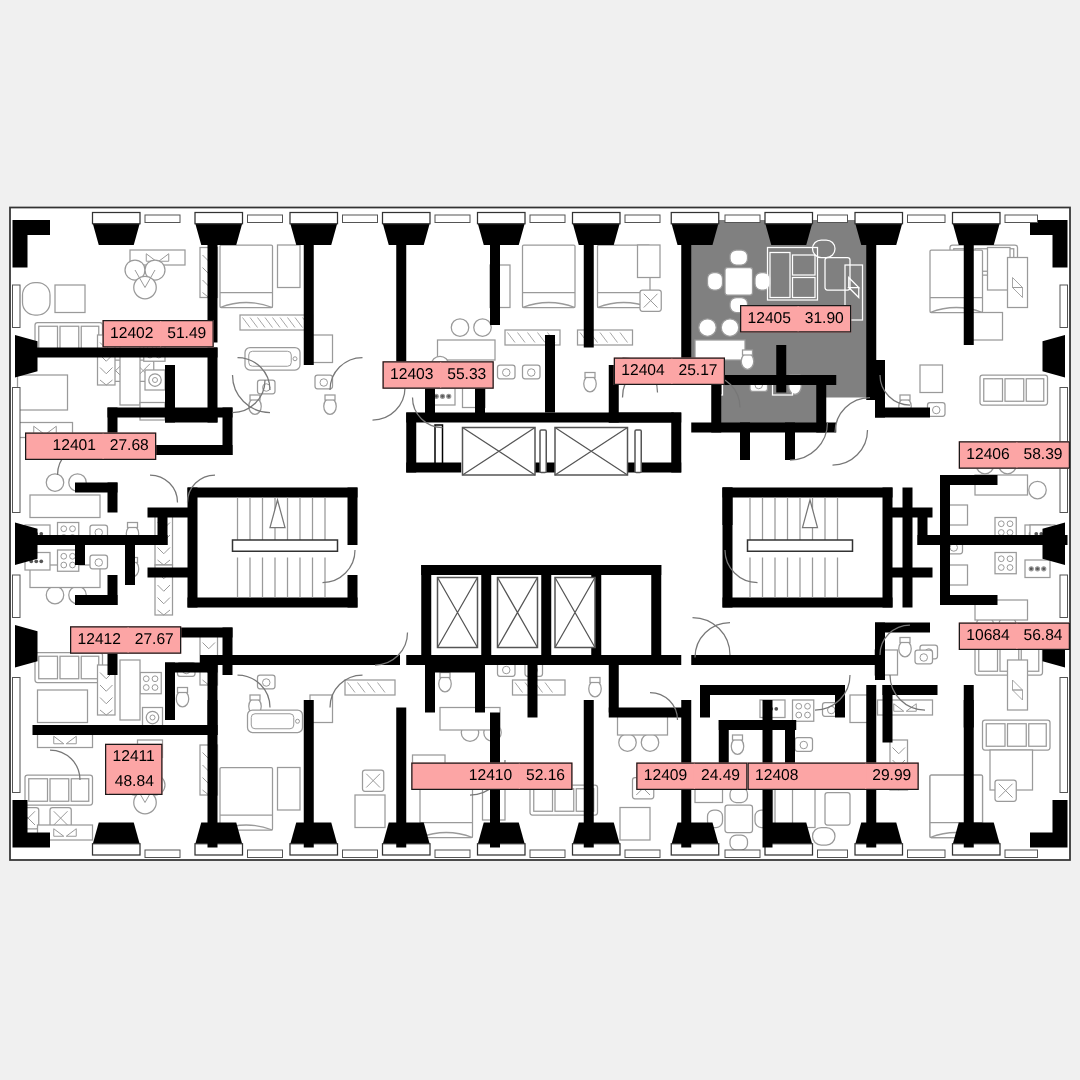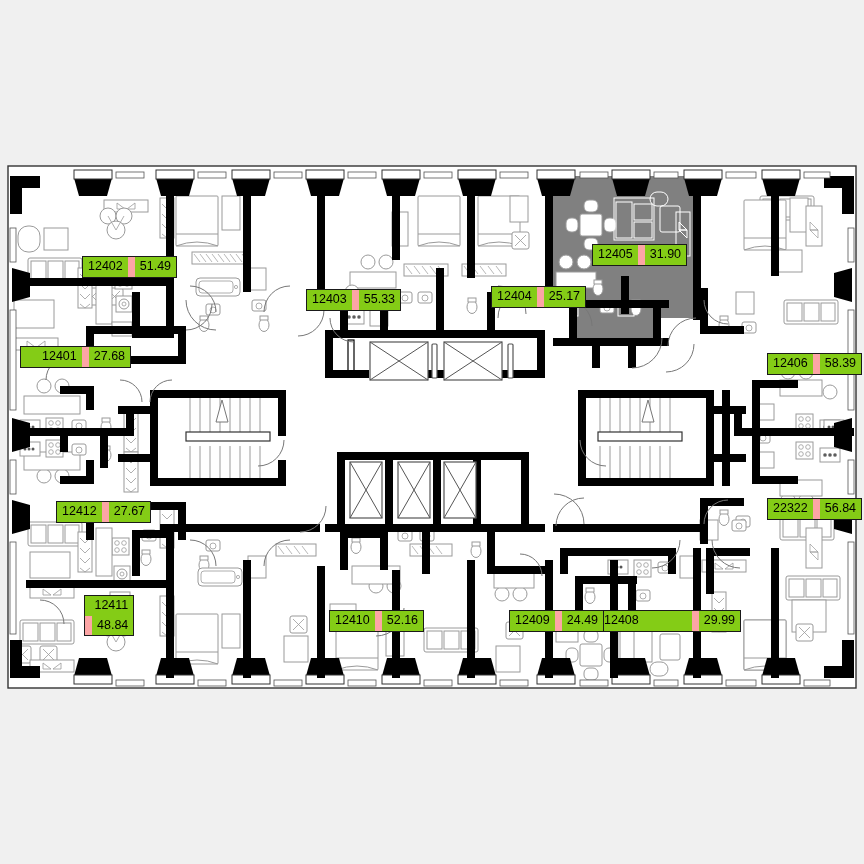--- a/index.html
+++ b/index.html
@@ -2,33 +2,33 @@
 <html><head>
 <meta charset="utf-8">
 <style>
   html,body{margin:0;padding:0;background:#f0f0f0;}
   body{width:864px;height:864px;overflow:hidden;font-family:"Liberation Sans",sans-serif;}
   #stage{position:relative;width:864px;height:864px;background:#f0f0f0;}
   #plan{position:absolute;left:0;top:0;width:864px;height:864px;}
   .unit-label{
     position:absolute;
     display:flex;
-    align-items:flex-end;
-    background:#84cc16;
+    align-items:center;
+    background:#fca5a5;
     border:1px solid #1a1a1a;
     font-family:"Liberation Sans",sans-serif;
     font-size:12.5px;
     line-height:1;
     color:#000000;
     white-space:nowrap;
     box-sizing:border-box;
     z-index:40;
   }
   .unit-label .num{padding:3px 5px 4px 5px;}
-  .unit-label .area{padding:3px 5px 4px 5px;border-left:7px solid #fca5a5;}
+  .unit-label .area{padding:3px 5px 4px 5px;border-left:1px solid #fca5a5;}
 </style>
 </head>
 <body>
 
 <div id="stage">
 
   <svg id="plan" viewBox="0 0 864 864">
     <defs>
       <g id="sofa3">
         <rect x="0" y="0" width="54" height="24" rx="2" fill="#fff" stroke="#9a9a9a" stroke-width="1"></rect>
@@ -638,32 +638,32 @@
   </div>
   <div class="unit-label" style="left:592px; top:244px;">
     <span class="num">12405</span>
     <span class="area">31.90</span>
   </div>
   <div class="unit-label" style="left:767px; top:353px;">
     <span class="num">12406</span>
     <span class="area">58.39</span>
   </div>
   <div class="unit-label" style="left:767px; top:498px;">
-    <span class="num">22322</span>
+    <span class="num">10684</span>
     <span class="area">56.84</span>
   </div>
   <div class="unit-label" style="left:598px; top:610px;gap:48px;">
     <span class="num">12408</span>
     <span class="area">29.99</span>
   </div>
   <div class="unit-label" style="left:509px; top:610px;">
     <span class="num">12409</span>
     <span class="area">24.49</span>
   </div>
-  <div class="unit-label" style="left:329px; top:610px;">
+  <div class="unit-label" style="left:329px; top:610px;padding-left:40px;">
     <span class="num">12410</span>
     <span class="area">52.16</span>
   </div>
   <div class="unit-label" style="left:84px;  top:595px;flex-direction:column;">
     <span class="num">12411</span>
     <span class="area">48.84</span>
   </div>
   <div class="unit-label" style="left:20px;  top:501px;margin-left:36px;">
     <span class="num">12412</span>
     <span class="area">27.67</span>

